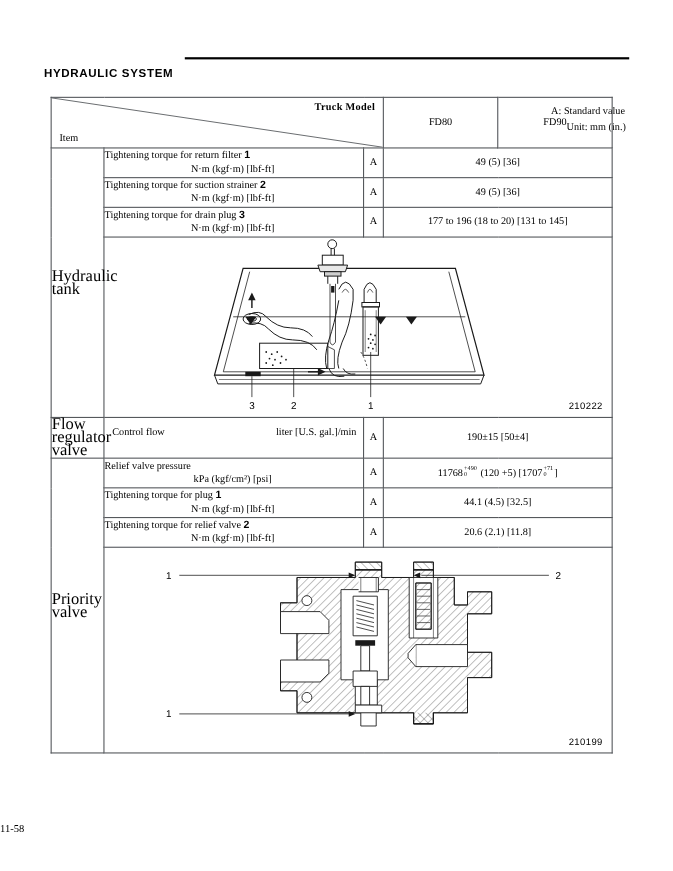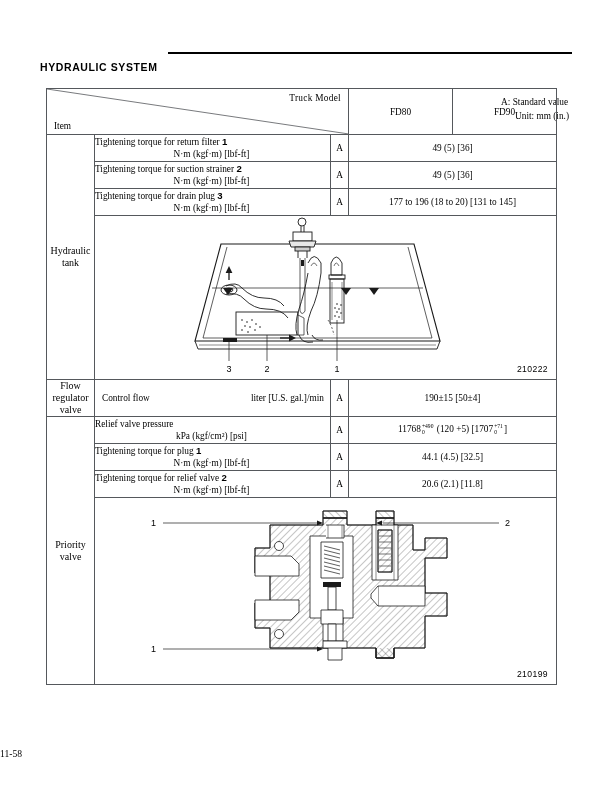--- a/index.html
+++ b/index.html
@@ -89,42 +89,42 @@
     position: absolute;
     inset: 0;
   }
   .corner .truck {
     position: absolute;
     right: 7px;
     top: 4px;
     font-size: 9.3px;
     letter-spacing: 0.3px;
     white-space: nowrap;
+    font-weight: bold;
   }
   .corner .item {
     position: absolute;
     left: 7px;
     bottom: 3px;
     font-size: 9.3px;
     white-space: nowrap;
   }
   .model-head {
     text-align: center;
     font-size: 9.3px;
     height: 45px;
     margin-left: 20px;
   }
 
   
   .group-cell {
     padding: 5px 4px 0 5px;
     vertical-align: top;
-    font-size: 10px;
+    font-size: 15px;
     line-height: 12px;
-    text-align: center;
   }
   .group-cell.mid { vertical-align: middle; padding-top: 0; }
 
   
   .item-cell {
     padding: 4px 6px 4px 7px;
     line-height: 12.5px;
     height: 26px;
   }
   .item-line1 { display: block; }
@@ -134,21 +134,21 @@
     padding-right: 2px;
   }
   .item-num {
     font-family: "Liberation Sans", sans-serif;
     font-weight: bold;
     font-size: 9.6px;
   }
   .item-inline {
     display: flex;
     justify-content: space-between;
-    align-items: center;
+    align-items: flex-start;
     padding: 0 6px 0 7px;
     height: 20px;
   }
   .a-cell {
     text-align: center;
     font-size: 9.3px;
   }
   .value-cell {
     text-align: center;
     font-size: 9.3px;

